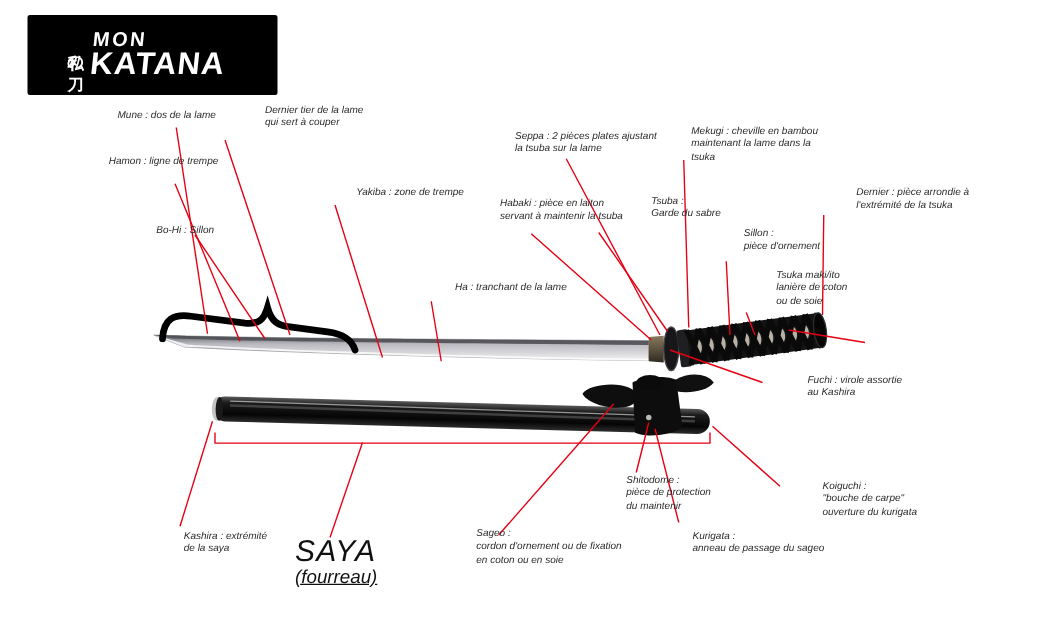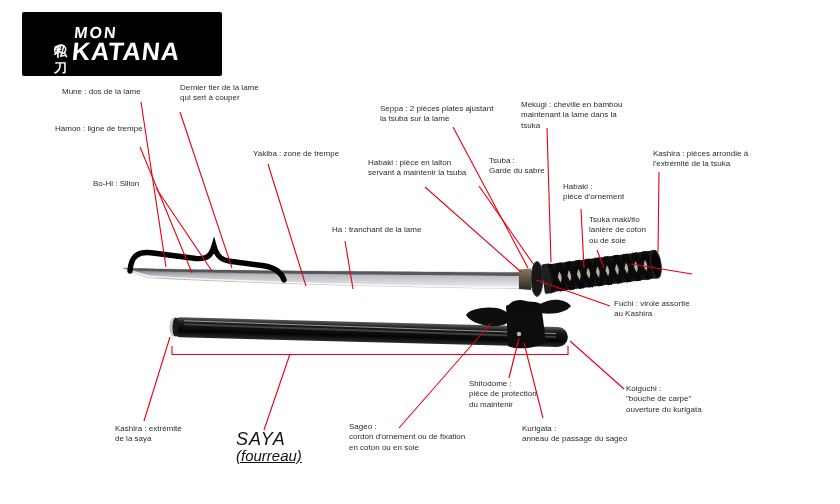--- a/index.html
+++ b/index.html
@@ -15,27 +15,27 @@
   .logo-kanji{
     writing-mode:vertical-rl;text-orientation:upright;
     font-size:13px;line-height:1;letter-spacing:2px;margin:0 6px 0 32px;
     font-weight:bold;
   }
   .logo-words{display:flex;flex-direction:column;line-height:.9;transform:skewX(-6deg);}
   .logo-word1{font-size:16px;font-weight:bold;letter-spacing:2px;}
   .logo-word2{font-size:25px;font-weight:bold;letter-spacing:1px;}
   
   .lbl{
-    position:absolute;font-size:8px;line-height:1.3;
-    color:#2b2b2b;white-space:pre-line;
+    position:absolute;font-style:italic;font-size:8px;line-height:1.3;
+    color:#2b2b2b;white-space:pre-line;margin-left:32px;
   }
   .saya-caption{
     position:absolute;left:236px;top:430px;font-style:italic;color:#111;
   }
-  .saya-caption .t1{font-size:18px;line-height:1.0;letter-spacing:1px;}
+  .saya-caption .t1{font-size:24px;line-height:1.0;letter-spacing:1px;}
   .saya-caption .t2{font-size:15px;line-height:1.1;text-decoration:underline;}
   svg.art{position:absolute;left:0;top:0;}
 </style>
 </head>
 <body>
 
 <div class="canvas">
 
   <svg class="art" width="840" height="504" viewBox="0 0 840 504">
     <defs>
@@ -160,26 +160,26 @@
   <div class="lbl" style="left:332px;top:225px">Ha : tranchant de la lame</div>
   <div class="lbl" style="left:380px;top:104px">Seppa : 2 pièces plates ajustant
 la tsuba sur la lame</div>
   <div class="lbl" style="left:368px;top:158px">Habaki : pièce en laiton
 servant à maintenir la tsuba</div>
   <div class="lbl" style="left:489px;top:156px">Tsuba :
 Garde du sabre</div>
   <div class="lbl" style="left:521px;top:100px">Mekugi : cheville en bambou
 maintenant la lame dans la
 tsuka</div>
-  <div class="lbl" style="left:563px;top:182px">Habaki :
+  <div class="lbl" style="left:563px;top:182px">Sillon :
 pièce d'ornement</div>
   <div class="lbl" style="left:589px;top:215px">Tsuka maki/ito
 lanière de coton
 ou de soie</div>
-  <div class="lbl" style="left:653px;top:149px">Kashira : pièces arrondie à
+  <div class="lbl" style="left:653px;top:149px">Dernier : pièce arrondie à
 l'extrémité de la tsuka</div>
   <div class="lbl" style="left:614px;top:299px">Fuchi : virole assortie
 au Kashira</div>
   <div class="lbl" style="left:115px;top:424px">Kashira : extrémité
 de la saya</div>
   <div class="lbl" style="left:349px;top:422px">Sageo :
 cordon d'ornement ou de fixation
 en coton ou en soie</div>
   <div class="lbl" style="left:469px;top:379px">Shitodome :
 pièce de protection

